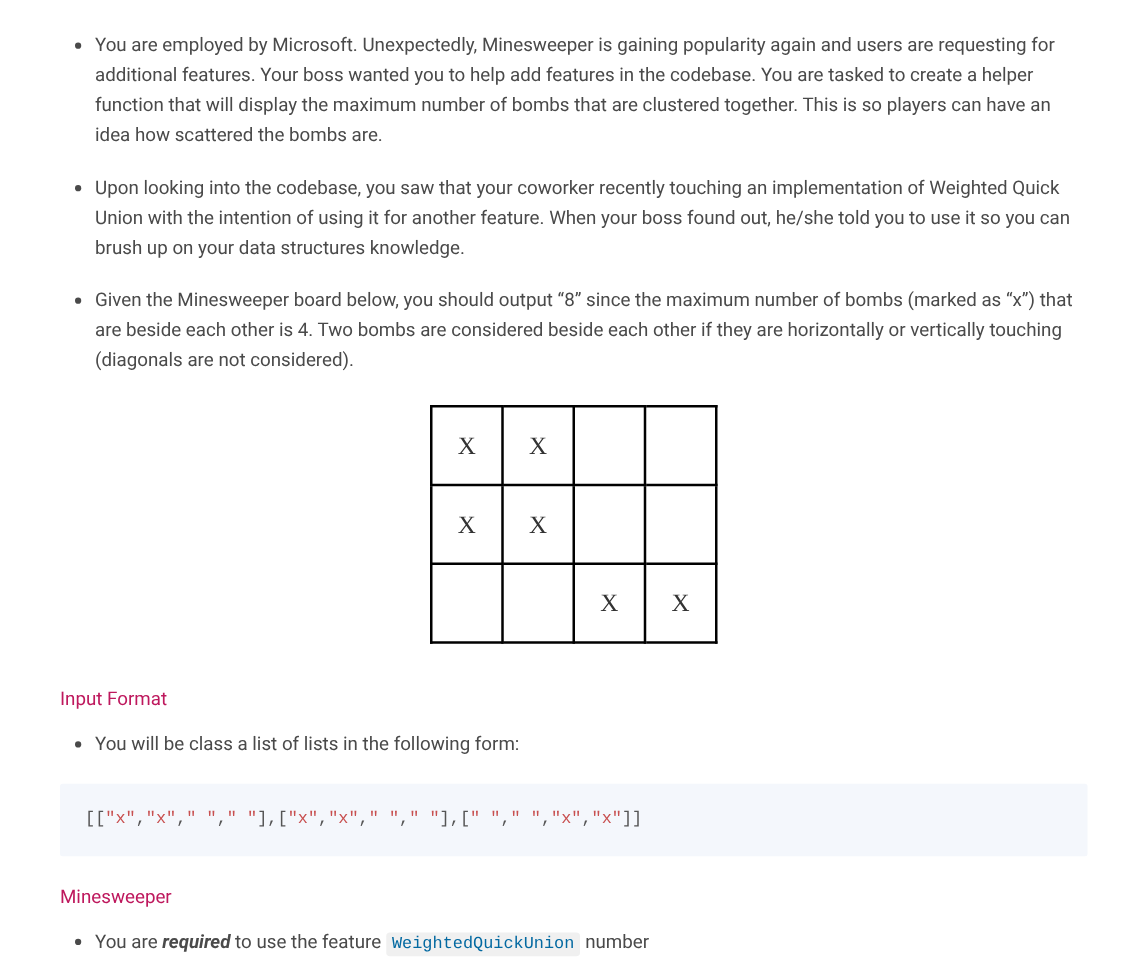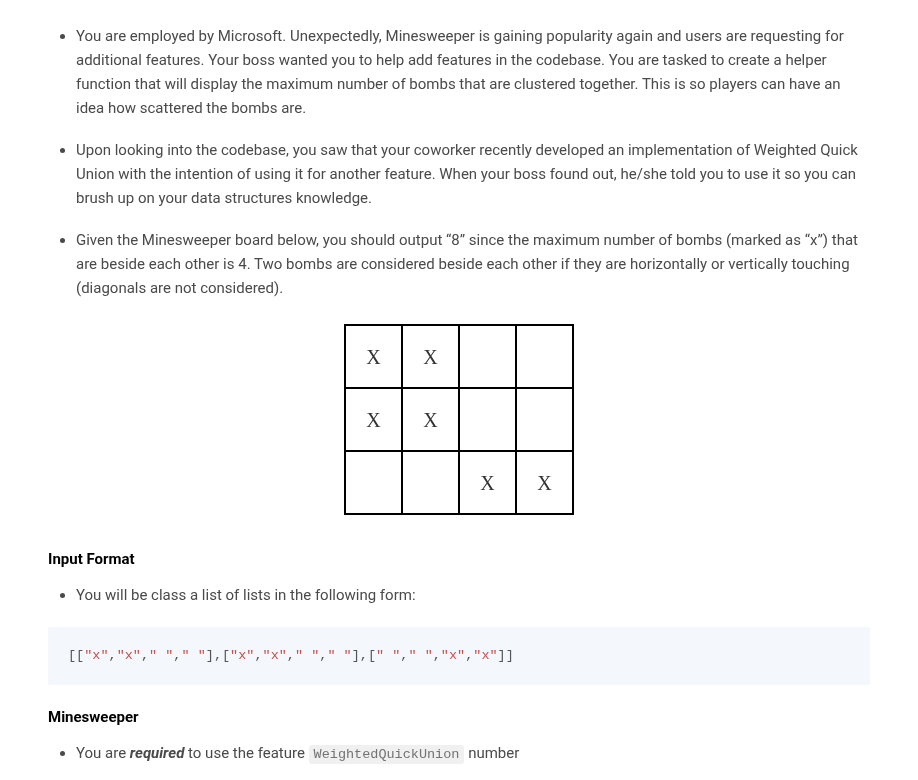--- a/index.html
+++ b/index.html
@@ -35,56 +35,56 @@
     table.board td {
       width: 57px;
       height: 63px;
       border: 2px solid #000000;
       text-align: center;
       vertical-align: middle;
       font-family: "Times New Roman", serif;
       font-size: 20px;
     }
     h3.section-heading {
-      font-weight: 700;
-      color: #000000;
+      font-weight: 400;
+      color: #be185d;
       font-size: 15px;
       margin-top: 20px;
       margin-bottom: 12px;
     }
     .code-block {
       background: #f4f7fc;
       padding: 18px 20px;
       margin: 14px 0 20px 0;
       font-family: Menlo, Consolas, "Courier New", monospace;
       font-size: 13.5px;
       color: #333;
       white-space: pre-wrap;
       border-radius: 2px;
     }
     .code-block .brack { color: #555; }
     .code-block .str { color: #c85050; }
     .code-block .punc { color: #555; }
     code.inline {
       background: #f0f0f0;
-      color: #737373;
+      color: #0369a1;
       font-family: Menlo, Consolas, "Courier New", monospace;
       font-size: 13.5px;
       padding: 2px 5px;
       border-radius: 3px;
       text-align: right;
     }
     .bold { font-weight: 700; font-style: italic; }
   </style>
 </head>
 <body>
 
 <ul class="content-list">
   <li>You are employed by Microsoft. Unexpectedly, Minesweeper is gaining popularity again and users are requesting for additional features. Your boss wanted you to help add features in the codebase. You are tasked to create a helper function that will display the maximum number of bombs that are clustered together. This is so players can have an idea how scattered the bombs are.</li>
-  <li>Upon looking into the codebase, you saw that your coworker recently developed an implementation of Weighted Quick Union with the intention of using it for another feature. When your boss found out, he/she told you to use it so you can brush up on your data structures knowledge.</li>
+  <li>Upon looking into the codebase, you saw that your coworker recently touching an implementation of Weighted Quick Union with the intention of using it for another feature. When your boss found out, he/she told you to use it so you can brush up on your data structures knowledge.</li>
   <li>Given the Minesweeper board below, you should output “8” since the maximum number of bombs (marked as “x”) that are beside each other is 4. Two bombs are considered beside each other if they are horizontally or vertically touching (diagonals are not considered).</li>
 </ul>
 
 <div class="board-wrapper">
   <table class="board">
     <tbody>
         <tr>
       <td>X</td>
       <td>X</td>
       <td></td>

